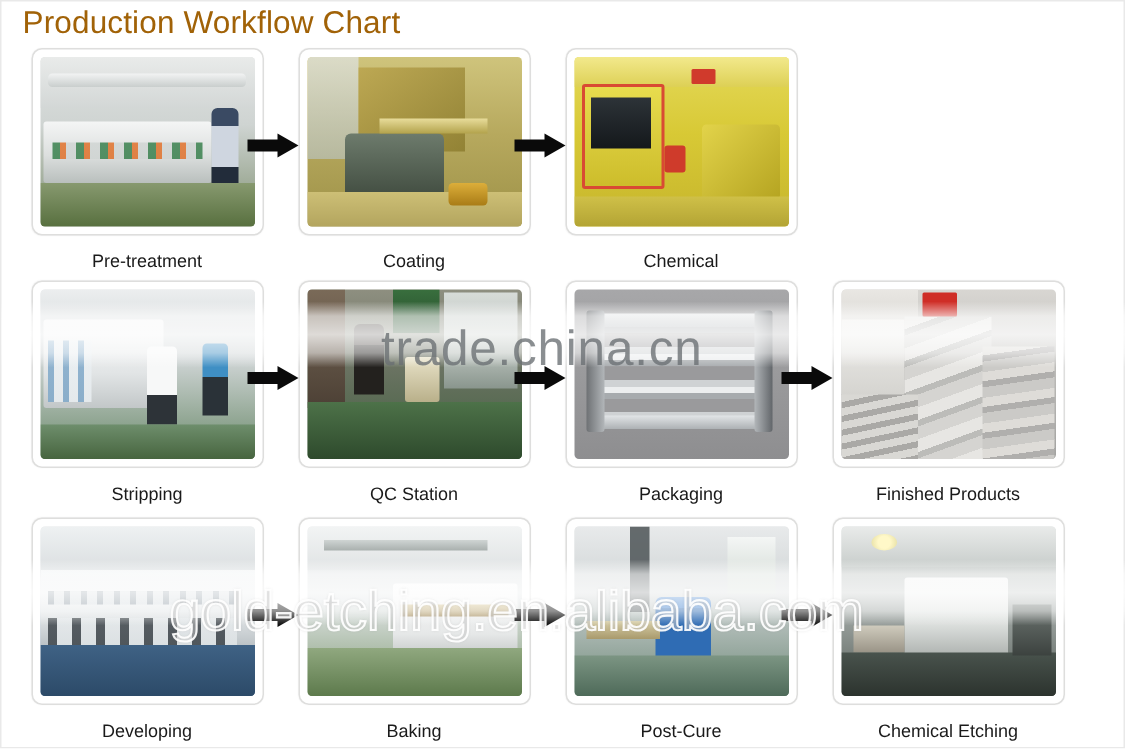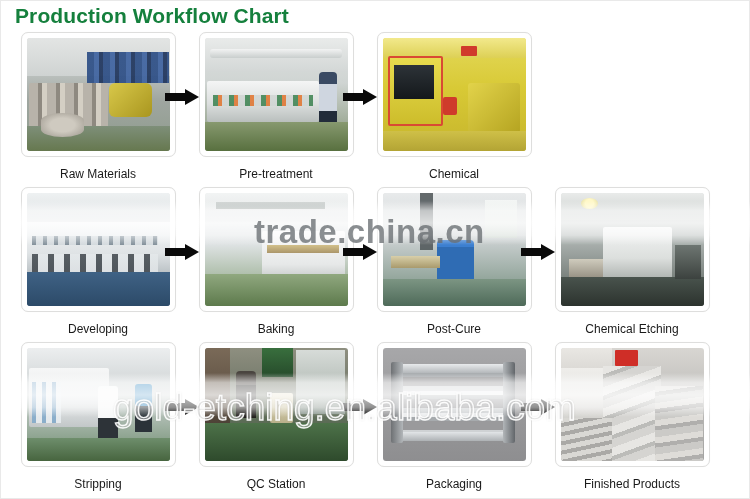--- a/index.html
+++ b/index.html
@@ -23,23 +23,23 @@
     height: 499px;
     background: #ffffff;
     border: 1px solid #e9e9e9;
   }
 
   .page-title {
     position: absolute;
     left: 14px;
     top: 2px;
     font-size: 21px;
-    font-weight: 700;
+    font-weight: 400;
     letter-spacing: 0.1px;
-    color: #15803d;
+    color: #a16207;
     line-height: 26px;
   }
 
   .rows {
     position: absolute;
     left: 0;
     top: 31px;
     width: 750px;
   }
 
@@ -149,21 +149,21 @@
   }
 
   .wm-row2 { top: 200px; }
   .wm-row2 .wm-text {
     position: absolute;
     top: 12px;
     left: 253px;
     font-size: 33px;
     letter-spacing: 0.5px;
     color: rgba(105,110,114,0.78);
-    font-weight: 700;
+    font-weight: 400;
   }
 
   .wm-row3 { top: 372px; }
   .wm-row3 .wm-text {
     position: absolute;
     top: 14px;
     left: 112px;
     font-size: 37px;
     letter-spacing: 0px;
     color: rgba(255,255,255,0.30);
@@ -349,75 +349,147 @@
 <body>
 
 <div class="page">
 
   <div class="page-title">Production Workflow Chart</div>
 
   <div class="rows">
 
     <div class="row row-1">
 
-      <div class="cell">
-        <div class="card">
-          <div class="photo p-raw">
-            <div class="layer l1"></div>
-              <div class="layer l2"></div>
-              <div class="layer l3"></div>
-            <div class="layer l4"></div>
-              <div class="layer l5"></div>
-              <div class="layer l6"></div>
-          </div>
-        </div>
-        <div class="cell-label">Raw Materials</div>
-        <div class="arrow">
-          <div class="shaft"></div>
-            <div class="head"></div>
-        </div>
-      </div>
 
       <div class="cell">
         <div class="card">
           <div class="photo p-pre">
             <div class="layer l1"></div>
               <div class="layer l2"></div>
               <div class="layer l3"></div>
             <div class="layer l4"></div>
               <div class="layer l5"></div>
               <div class="layer l6"></div>
           </div>
         </div>
         <div class="cell-label">Pre-treatment</div>
         <div class="arrow">
           <div class="shaft"></div>
             <div class="head"></div>
         </div>
       </div>
 
+      <div class="cell">
+        <div class="card">
+          <div class="photo p-coat">
+            <div class="layer l1"></div>
+              <div class="layer l2"></div>
+              <div class="layer l3"></div>
+            <div class="layer l4"></div>
+              <div class="layer l5"></div>
+              <div class="layer l6"></div>
+          </div>
+        </div>
+        <div class="cell-label">Coating</div>
+        <div class="arrow">
+          <div class="shaft"></div>
+            <div class="head"></div>
+        </div>
+      </div>
 
       <div class="cell">
         <div class="card">
           <div class="photo p-exp">
             <div class="layer l1"></div>
               <div class="layer l2"></div>
               <div class="layer l3"></div>
             <div class="layer l4"></div>
               <div class="layer l5"></div>
               <div class="layer l6"></div>
             <div class="layer l7"></div>
           </div>
         </div>
         <div class="cell-label">Chemical</div>
 
       </div>
 
     </div>
 
+    <div class="row row-3">
+
+      <div class="cell">
+        <div class="card">
+          <div class="photo p-strip">
+            <div class="layer l1"></div>
+              <div class="layer l2"></div>
+              <div class="layer l3"></div>
+            <div class="layer l4"></div>
+              <div class="layer l5"></div>
+              <div class="layer l6"></div>
+          </div>
+        </div>
+        <div class="cell-label">Stripping</div>
+        <div class="arrow">
+          <div class="shaft"></div>
+            <div class="head"></div>
+        </div>
+      </div>
+
+      <div class="cell">
+        <div class="card">
+          <div class="photo p-qc">
+            <div class="layer l1"></div>
+              <div class="layer l2"></div>
+              <div class="layer l3"></div>
+            <div class="layer l4"></div>
+              <div class="layer l5"></div>
+              <div class="layer l6"></div>
+          </div>
+        </div>
+        <div class="cell-label">QC Station</div>
+        <div class="arrow">
+          <div class="shaft"></div>
+            <div class="head"></div>
+        </div>
+      </div>
+
+      <div class="cell">
+        <div class="card">
+          <div class="photo p-pack">
+            <div class="layer l1"></div>
+              <div class="layer l2"></div>
+              <div class="layer l3"></div>
+            <div class="layer l4"></div>
+              <div class="layer l5"></div>
+          </div>
+        </div>
+        <div class="cell-label">Packaging</div>
+        <div class="arrow">
+          <div class="shaft"></div>
+            <div class="head"></div>
+        </div>
+      </div>
+
+      <div class="cell">
+        <div class="card">
+          <div class="photo p-fin">
+            <div class="layer l1"></div>
+              <div class="layer l6"></div>
+              <div class="layer l3"></div>
+            <div class="layer l4"></div>
+              <div class="layer l5"></div>
+              <div class="layer l2"></div>
+          </div>
+        </div>
+        <div class="cell-label">Finished Products</div>
+
+      </div>
+
+    </div>
+
     <div class="row row-2">
 
       <div class="cell">
         <div class="card">
           <div class="photo p-dev">
             <div class="layer l1"></div>
               <div class="layer l2"></div>
               <div class="layer l3"></div>
             <div class="layer l4"></div>
               <div class="layer l5"></div>
@@ -470,92 +542,20 @@
           <div class="photo p-chem">
             <div class="layer l1"></div>
               <div class="layer l2"></div>
               <div class="layer l3"></div>
             <div class="layer l4"></div>
               <div class="layer l5"></div>
               <div class="layer l6"></div>
           </div>
         </div>
         <div class="cell-label">Chemical Etching</div>
-
-      </div>
-
-    </div>
-
-    <div class="row row-3">
-
-      <div class="cell">
-        <div class="card">
-          <div class="photo p-strip">
-            <div class="layer l1"></div>
-              <div class="layer l2"></div>
-              <div class="layer l3"></div>
-            <div class="layer l4"></div>
-              <div class="layer l5"></div>
-              <div class="layer l6"></div>
-          </div>
-        </div>
-        <div class="cell-label">Stripping</div>
-        <div class="arrow">
-          <div class="shaft"></div>
-            <div class="head"></div>
-        </div>
-      </div>
-
-      <div class="cell">
-        <div class="card">
-          <div class="photo p-qc">
-            <div class="layer l1"></div>
-              <div class="layer l2"></div>
-              <div class="layer l3"></div>
-            <div class="layer l4"></div>
-              <div class="layer l5"></div>
-              <div class="layer l6"></div>
-          </div>
-        </div>
-        <div class="cell-label">QC Station</div>
-        <div class="arrow">
-          <div class="shaft"></div>
-            <div class="head"></div>
-        </div>
-      </div>
-
-      <div class="cell">
-        <div class="card">
-          <div class="photo p-pack">
-            <div class="layer l1"></div>
-              <div class="layer l2"></div>
-              <div class="layer l3"></div>
-            <div class="layer l4"></div>
-              <div class="layer l5"></div>
-          </div>
-        </div>
-        <div class="cell-label">Packaging</div>
-        <div class="arrow">
-          <div class="shaft"></div>
-            <div class="head"></div>
-        </div>
-      </div>
-
-      <div class="cell">
-        <div class="card">
-          <div class="photo p-fin">
-            <div class="layer l1"></div>
-              <div class="layer l6"></div>
-              <div class="layer l3"></div>
-            <div class="layer l4"></div>
-              <div class="layer l5"></div>
-              <div class="layer l2"></div>
-          </div>
-        </div>
-        <div class="cell-label">Finished Products</div>
 
       </div>
 
     </div>
 
   </div>
 
   <div class="watermark wm-row2">
     <div class="wm-band"></div>
     <div class="wm-text">trade.china.cn</div>

